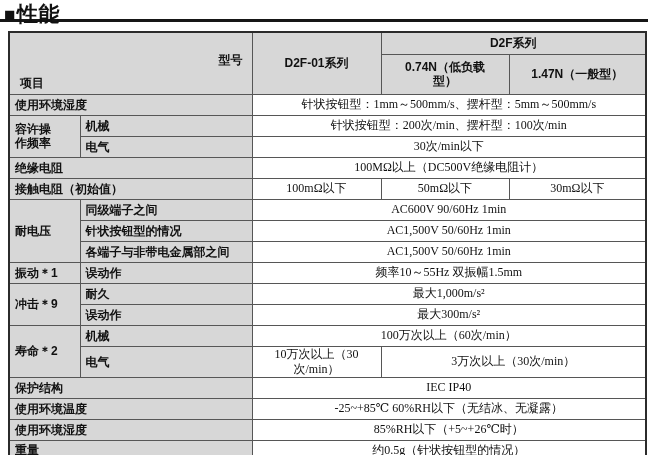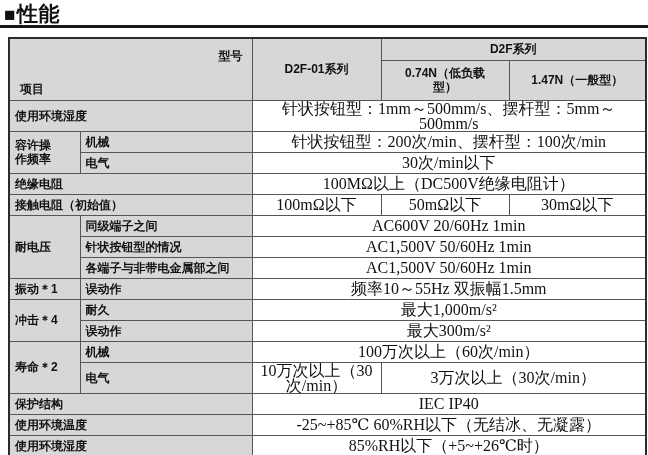--- a/index.html
+++ b/index.html
@@ -13,21 +13,21 @@
   .page {
     width: 648px;
     height: 455px;
     background: #ffffff;
     font-family: "Liberation Sans", sans-serif;
     color: #111;
   }
   .heading {
     box-sizing: border-box;
     width: 648px;
-    height: 28px;
+    height: 22px;
     padding: 2px 0 0 4px;
     border-bottom: 3px solid #161616;
     font-weight: bold;
     font-size: 21px;
     line-height: 24px;
     letter-spacing: 0.5px;
     white-space: nowrap;
   }
   .heading .sq { font-size: 19px; margin-right: 1px; }
   table.spec {
@@ -50,27 +50,27 @@
     font-weight: bold;
     font-size: 12px;
     text-align: left;
     padding: 1px 3px 1px 5px;
     line-height: 14px;
   }
   td.hdrc { text-align: center; padding: 1px 16px; }
   td.val {
     background: #ffffff;
     font-family: "Liberation Serif", "DejaVu Serif", serif;
-    font-size: 16px;
+    font-size: 12px;
     text-align: center;
     padding: 0 2px;
     line-height: 15px;
   }
   td.corner { position: relative; height: 46px; }
-  .corner-model { position: absolute; top: 10px; right: 9px; }
+  .corner-model { position: absolute; top: 20px; right: 9px; }
   .corner-item  { position: absolute; bottom: 4px; left: 10px; }
   td.wrap3 { padding-right: 22px; margin-top: 32px; }
   tr.h22 td { height: 22px; }
   tr.h24 td { height: 40px; }
 </style>
 </head>
 <body>
 
 <div class="page">
 
@@ -124,39 +124,39 @@
       <tr>
         <td class="lab" colspan="2">接触电阻（初始值）</td>
         <td class="val">100mΩ以下</td>
         <td class="val">50mΩ以下</td>
         <td class="val">30mΩ以下</td>
       </tr>
 
       <tr>
         <td class="lab" rowspan="3">耐电压</td>
         <td class="lab">同级端子之间</td>
-        <td class="val" colspan="3">AC600V 20/60Hz 1min</td>
+        <td class="val" colspan="3">AC600V 90/60Hz 1min</td>
       </tr>
       <tr>
         <td class="lab">针状按钮型的情况</td>
         <td class="val" colspan="3">AC1,500V 50/60Hz 1min</td>
       </tr>
       <tr>
         <td class="lab">各端子与非带电金属部之间</td>
         <td class="val" colspan="3">AC1,500V 50/60Hz 1min</td>
       </tr>
 
       <tr>
         <td class="lab">振动＊1</td>
         <td class="lab">误动作</td>
         <td class="val" colspan="3">频率10～55Hz 双振幅1.5mm</td>
       </tr>
 
       <tr>
-        <td class="lab" rowspan="2">冲击＊4</td>
+        <td class="lab" rowspan="2">冲击＊9</td>
         <td class="lab">耐久</td>
         <td class="val" colspan="3">最大1,000m/s²</td>
       </tr>
       <tr>
         <td class="lab">误动作</td>
         <td class="val" colspan="3">最大300m/s²</td>
       </tr>
 
       <tr>
         <td class="lab" rowspan="2">寿命＊2</td>

